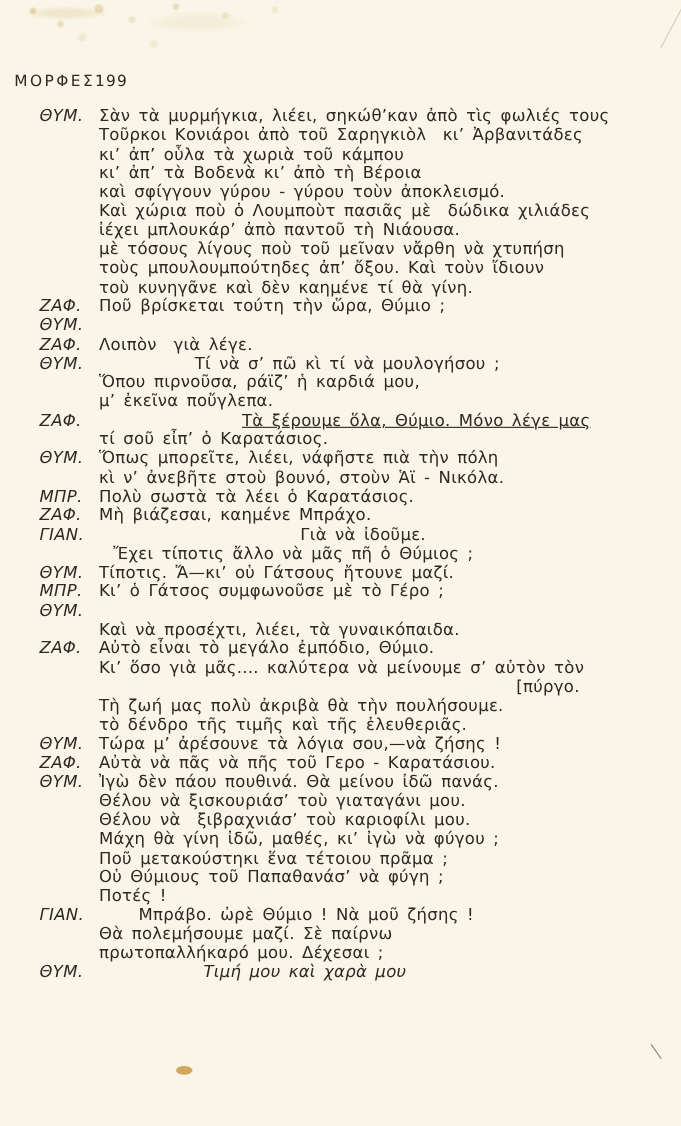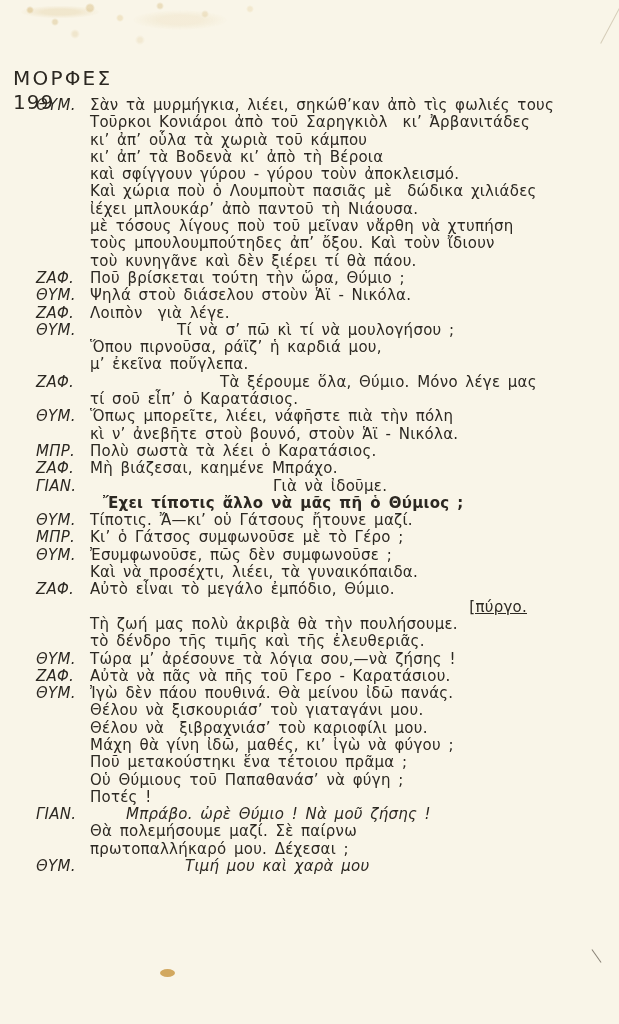--- a/index.html
+++ b/index.html
@@ -35,34 +35,33 @@
   .scratch{position:absolute;background:rgba(120,100,60,.55);pointer-events:none;}
   .scratch.tr{top:4px;right:8px;width:1px;height:42px;transform:rotate(28deg);opacity:.5;}
   .scratch.br{top:948px;right:22px;width:1px;height:16px;transform:rotate(-35deg);background:rgba(60,52,40,.6);}
   .spot{
     position:absolute;left:160px;top:969px;width:15px;height:8px;border-radius:50%;
     background:var(--foxing,#c9953e);opacity:.8;filter:blur(.4px);
   }
   .running-head{
     position:absolute;top:66px;left:13px;right:42px;
     display:flex;justify-content:flex-start;align-items:baseline;
-    font-size:20px;
-    flex-direction:column;
+    font-size:14px;
   }
   .running-head .title{letter-spacing:2.2px;}
   .running-head .pageno{letter-spacing:1px;}
   .dialogue{
     position:absolute;top:97px;left:36px;width:505px;
     font-size:15px;line-height:17.3px;
     letter-spacing:.25px;word-spacing:2.5px;
   }
   .line{display:flex;}
   .spk{flex:0 0 54px;white-space:pre;font-style:italic;}
   .txt{white-space:pre;}
-  .line.right .txt{margin-left:auto;padding-right:14px;text-decoration:underline;}
+  .line.right .txt{margin-left:auto;padding-right:14px;}
 </style>
 </head>
 <body>
 
 <div class="page" style="--paper: #f9f5e8; --ink: #2c2822; --foxing: #c9953e;">
   <div class="fox-top"></div>
   <div class="scratch tr"></div>
 
   <div class="running-head">
     <span class="title">ΜΟΡΦΕΣ</span>
@@ -104,49 +103,48 @@
       <div class="line">
         <span class="spk"></span>
         <span class="txt">μὲ τόσους λίγους ποὺ τοῦ μεῖναν νἄρθη νὰ χτυπήση</span>
       </div>
       <div class="line">
         <span class="spk"></span>
         <span class="txt">τοὺς μπουλουμπούτηδες ἀπ’ ὄξου. Καὶ τοὺν ἴδιουν</span>
       </div>
       <div class="line">
         <span class="spk"></span>
-        <span class="txt">τοὺ κυνηγᾶνε καὶ δὲν ξιέρει τί θὰ πάου.</span>
+        <span class="txt">τοὺ κυνηγᾶνε καὶ δὲν καημένε τί θὰ γίνη.</span>
       </div>
       <div class="line">
         <span class="spk">ΖΑΦ.</span>
         <span class="txt">Ποῦ βρίσκεται τούτη τὴν ὥρα, Θύμιο ;</span>
       </div>
       <div class="line">
         <span class="spk">ΘΥΜ.</span>
-        <span class="txt">Ψηλά στοὺ διάσελου στοὺν Ἁϊ - Νικόλα.</span>
       </div>
       <div class="line">
         <span class="spk">ΖΑΦ.</span>
         <span class="txt">Λοιπὸν  γιὰ λέγε.</span>
       </div>
       <div class="line">
         <span class="spk">ΘΥΜ.</span>
         <span class="txt" style="padding-left: 87px; text-align: right;">Τί νὰ σ’ πῶ κὶ τί νὰ μουλογήσου ;</span>
       </div>
       <div class="line">
         <span class="spk"></span>
         <span class="txt">Ὅπου πιρνοῦσα, ράϊζ’ ἡ καρδιά μου,</span>
       </div>
       <div class="line">
         <span class="spk"></span>
         <span class="txt">μ’ ἐκεῖνα ποὔγλεπα.</span>
       </div>
       <div class="line">
         <span class="spk">ΖΑΦ.</span>
-        <span class="txt" style="padding-left: 130px;">Τὰ ξέρουμε ὅλα, Θύμιο. Μόνο λέγε μας</span>
+        <span class="txt" style="padding-left: 130px; text-decoration: underline;">Τὰ ξέρουμε ὅλα, Θύμιο. Μόνο λέγε μας</span>
       </div>
       <div class="line">
         <span class="spk"></span>
         <span class="txt">τί σοῦ εἶπ’ ὁ Καρατάσιος.</span>
       </div>
       <div class="line">
         <span class="spk">ΘΥΜ.</span>
         <span class="txt">Ὅπως μπορεῖτε, λιέει, νάφῆστε πιὰ τὴν πόλη</span>
       </div>
       <div class="line">
@@ -160,44 +158,44 @@
       <div class="line">
         <span class="spk">ΖΑΦ.</span>
         <span class="txt">Μὴ βιάζεσαι, καημένε Μπράχο.</span>
       </div>
       <div class="line">
         <span class="spk">ΓΙΑΝ.</span>
         <span class="txt" style="padding-left: 183px;">Γιὰ νὰ ἰδοῦμε.</span>
       </div>
       <div class="line">
         <span class="spk"></span>
-        <span class="txt" style="padding-left: 13px; font-weight: bold;">Ἔχει τίποτις ἄλλο νὰ μᾶς πῆ ὁ Θύμιος ;</span>
+        <span class="txt" style="padding-left: 13px;">Ἔχει τίποτις ἄλλο νὰ μᾶς πῆ ὁ Θύμιος ;</span>
       </div>
       <div class="line">
         <span class="spk">ΘΥΜ.</span>
         <span class="txt">Τίποτις. Ἄ—κι’ οὑ Γάτσους ἤτουνε μαζί.</span>
       </div>
       <div class="line">
         <span class="spk">ΜΠΡ.</span>
         <span class="txt">Κι’ ὁ Γάτσος συμφωνοῦσε μὲ τὸ Γέρο ;</span>
       </div>
       <div class="line">
         <span class="spk">ΘΥΜ.</span>
-        <span class="txt">Ἐσυμφωνοῦσε, πῶς δὲν συμφωνοῦσε ;</span>
       </div>
       <div class="line">
         <span class="spk"></span>
         <span class="txt">Καὶ νὰ προσέχτι, λιέει, τὰ γυναικόπαιδα.</span>
       </div>
       <div class="line">
         <span class="spk">ΖΑΦ.</span>
         <span class="txt">Αὐτὸ εἶναι τὸ μεγάλο ἐμπόδιο, Θύμιο.</span>
       </div>
       <div class="line">
         <span class="spk"></span>
+        <span class="txt">Κι’ ὅσο γιὰ μᾶς.... καλύτερα νὰ μείνουμε σ’ αὐτὸν τὸν</span>
       </div>
       <div class="line right">
         <span class="spk"></span>
         <span class="txt">[πύργο.</span>
       </div>
       <div class="line">
         <span class="spk"></span>
         <span class="txt">Τὴ ζωή μας πολὺ ἀκριβὰ θὰ τὴν πουλήσουμε.</span>
       </div>
       <div class="line">
@@ -235,21 +233,21 @@
       <div class="line">
         <span class="spk"></span>
         <span class="txt">Οὑ Θύμιους τοῦ Παπαθανάσ’ νὰ φύγη ;</span>
       </div>
       <div class="line">
         <span class="spk"></span>
         <span class="txt">Ποτές !</span>
       </div>
       <div class="line">
         <span class="spk">ΓΙΑΝ.</span>
-        <span class="txt" style="padding-left: 36px; font-style: italic;">Μπράβο. ὠρὲ Θύμιο ! Νὰ μοῦ ζήσης !</span>
+        <span class="txt" style="padding-left: 36px;">Μπράβο. ὠρὲ Θύμιο ! Νὰ μοῦ ζήσης !</span>
       </div>
       <div class="line">
         <span class="spk"></span>
         <span class="txt">Θὰ πολεμήσουμε μαζί. Σὲ παίρνω</span>
       </div>
       <div class="line">
         <span class="spk"></span>
         <span class="txt">πρωτοπαλλήκαρό μου. Δέχεσαι ;</span>
       </div>
       <div class="line">

